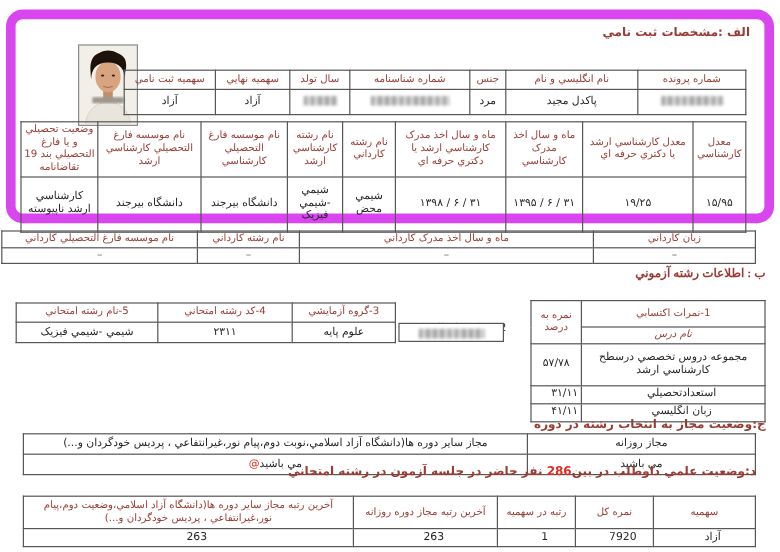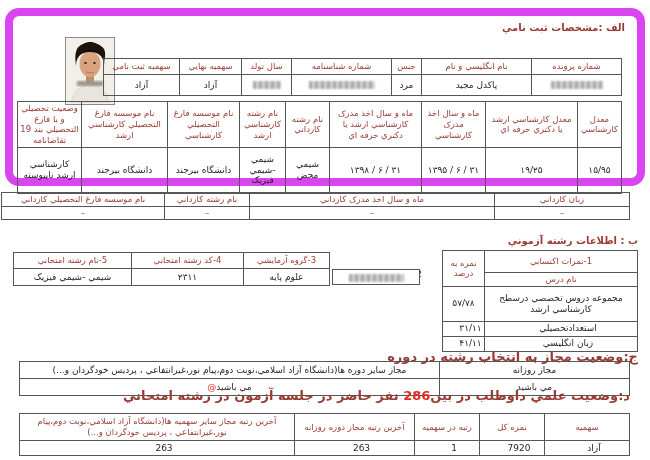--- a/index.html
+++ b/index.html
@@ -39,21 +39,21 @@
   .h40 td { height:40px; }
   .h46 td { height:46px; }
   .h13 td { height:13px; }
   .h17 td { height:17px; }
   .h15 td { height:15px;padding-left:16px; }
   .h27 td { height:27px; }
   #cand-box {
     top:269px; right:230px; width:88px; height:16px;
     border:1px solid #565656; background:#fff; text-align:center; line-height:13px;
   }
-  .small-title { font-size:13px; }
+  .small-title { font-size:10px; }
 </style>
 </head>
 <body>
 
 <div id="topbox" class="abs">
   <div class="abs title" style="top:6px; right:12px;">الف :مشخصات ثبت نامي</div>
 
   <div id="photo-frame" class="abs">
     <svg width="46" height="64" viewBox="0 0 46 64">
       <defs>
@@ -161,34 +161,34 @@
   </tr>
   <tr class="h13">
     <td class="dash">–</td>
     <td class="dash">–</td>
     <td class="dash">–</td>
     <td class="dash">–</td>
   </tr>
 </tbody>
   </table>
 
-<div class="abs title" style="top:235px; right:12px;">ب : اطلاعات رشته آزموني</div>
+<div class="abs title" style="top:222px; right:12px;font-family:Liberation Serif, serif;">ب : اطلاعات رشته آزموني</div>
 
 <table class="abs" style="top:250px; right:12px; width:195px;">
   <colgroup>
       <col style="width:153px">
       <col style="width:42px">
     </colgroup>
   <tbody>
       <tr>
     <td class="hdr" style="height:22px;">1-نمرات اکتسابي</td>
     <td class="hdr" rowspan="2">نمره به درصد</td>
   </tr>
   <tr>
-    <td class="hdr" style="height:13px;">نام درس</td>
+    <td class="hdr" style="height:13px;font-style:italic;">نام درس</td>
   </tr>
   <tr>
     <td class="val" style="height:35px;border-radius:10px;">مجموعه دروس تخصصي درسطح کارشناسي ارشد</td>
     <td class="val">۵۷/۷۸</td>
   </tr>
   <tr class="h15">
     <td class="val">استعدادتحصيلي</td>
     <td class="val">۳۱/۱۱</td>
   </tr>
   <tr class="h15">
@@ -255,21 +255,21 @@
       <col style="width:65px">
       <col style="width:120px">
       <col style="width:275px">
   </colgroup>
   <tbody>
       <tr class="h27">
     <td class="hdr">سهميه</td>
     <td class="hdr">نمره کل</td>
     <td class="hdr">رتبه در سهميه</td>
     <td class="hdr">آخرين رتبه مجاز دوره روزانه</td>
-    <td class="hdr">آخرين رتبه مجاز ساير سهميه ها(دانشگاه آزاد اسلامي،نوبت دوم،پيام نور،غيرانتفاعي ، پرديس خودگردان و...)</td>
+    <td class="hdr">آخرين رتبه مجاز ساير دوره ها(دانشگاه آزاد اسلامي،وضعيت دوم،پيام نور،غيرانتفاعي ، پرديس خودگردان و...)</td>
   </tr>
   <tr class="h15">
     <td class="val">آزاد</td>
     <td class="val">7920</td>
     <td class="val">1</td>
     <td class="val">263</td>
     <td class="val">263</td>
   </tr>
 </tbody>
   </table>

